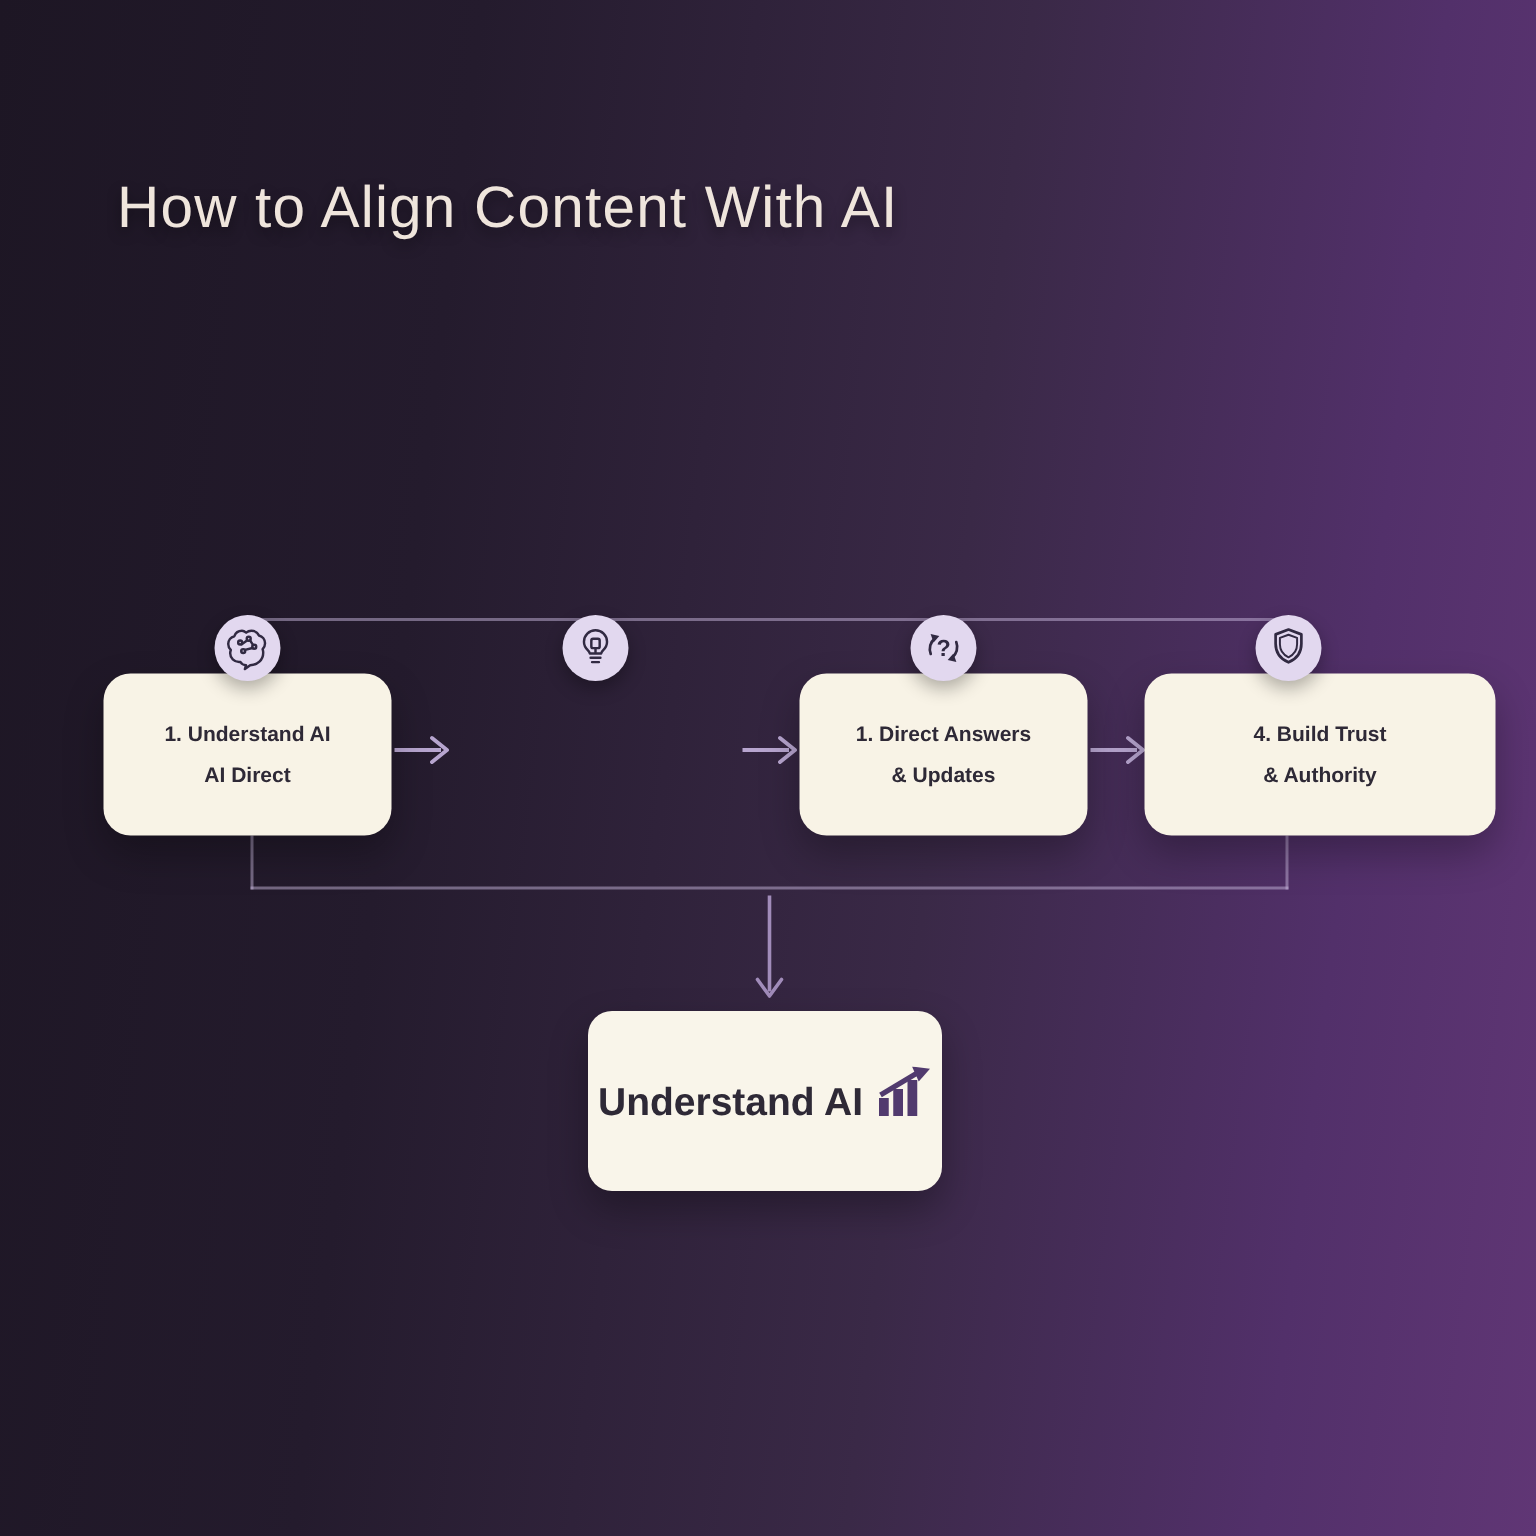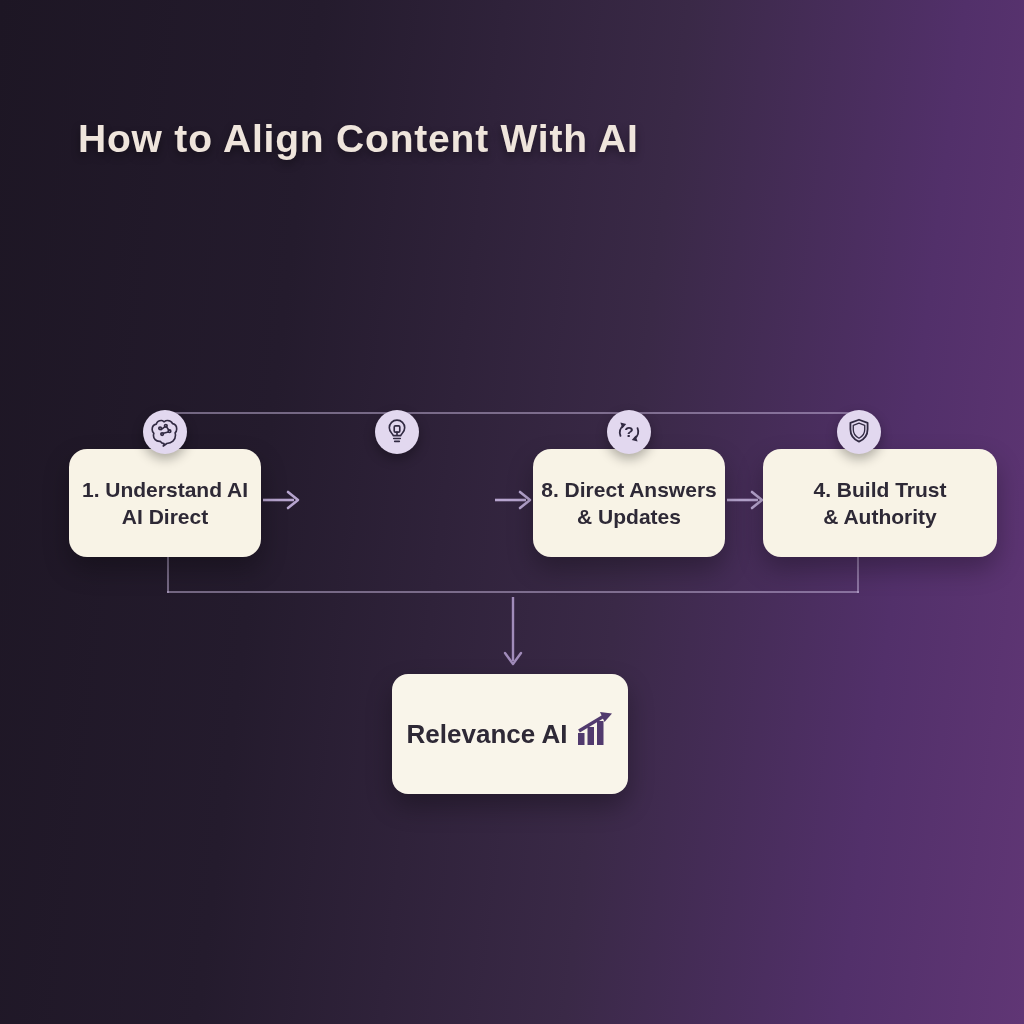--- a/index.html
+++ b/index.html
@@ -6,39 +6,39 @@
   body{
     width:1024px;height:1024px;overflow:hidden;
     font-family:"Liberation Sans",sans-serif;
     background:linear-gradient(97deg,#1d1624 0%,#241b2d 28%,#3a2947 60%,#52306a 84%,#603675 100%);
   }
   .canvas{position:relative;width:1024px;height:1024px;}
 
   
   .title{
     position:absolute;left:78px;top:112px;
-    font-size:39px;font-weight:bold;line-height:53px;letter-spacing:.8px;
+    font-size:39px;font-weight:normal;line-height:53px;letter-spacing:.8px;
     color:#efe5dc;text-shadow:0 4px 9px rgba(0,0,0,.38);
   }
 
   
   .line{position:absolute;background:rgba(205,188,226,.48);}
   .line.h{height:2px;}
   .line.v{width:2px;}
 
   
   .card{
     position:absolute;top:449px;height:108px;width:192px;
     background:#f8f3e6;border-radius:18px;
     box-shadow:0 12px 26px rgba(0,0,0,.28);
     display:flex;flex-direction:column;align-items:center;justify-content:center;
     z-index:3;
   }
   .card .label{
-    font-size:21px;font-weight:bold;line-height:27px;color:#2e2936;text-align:center;
+    font-size:14px;font-weight:bold;line-height:27px;color:#2e2936;text-align:center;
   }
 
   
   .badge{
     position:absolute;top:410px;width:44px;height:44px;border-radius:50%;
     background:#e2d8ef;box-shadow:0 5px 12px rgba(0,0,0,.3);
     display:flex;align-items:center;justify-content:center;z-index:4;
   }
   .badge svg{display:block;}
 
@@ -133,31 +133,31 @@
         <path stroke-width="1.6" d="M22 11.2l7 2.6v5.2c0 5.2-3 8.7-7 10.6-4-1.9-7-5.4-7-10.6v-5.2l7-2.6z"></path>
       </svg>
     </span>
   </div>
 
   <div class="card" style="left:69px;">
     <div class="label">1. Understand AI</div>
     <div class="label">AI Direct</div>
   </div>
   <div class="card" style="left:533px;">
-    <div class="label">8. Direct Answers</div>
+    <div class="label">1. Direct Answers</div>
     <div class="label">&amp; Updates</div>
   </div>
   <div class="card" style="left:763px;width:234px;">
     <div class="label">4. Build Trust</div>
     <div class="label">&amp; Authority</div>
   </div>
 
   <div class="result-card">
     <div class="result-line1">
-      <span class="rtext">Relevance AI</span>
+      <span class="rtext">Understand AI</span>
       <span class="chart-glyph">
         <svg width="38" height="33" viewBox="0 0 38 33">
           <rect x="3" y="21" width="6.5" height="12" fill="#513a6e"></rect>
           <rect x="12.5" y="15" width="6.5" height="18" fill="#513a6e"></rect>
           <rect x="22" y="9" width="6.5" height="24" fill="#513a6e"></rect>
           <line x1="4" y1="19" x2="29" y2="4" stroke="#513a6e" stroke-width="3.4"></line>
           <path d="M25 0 L37 1.5 L29.5 10 Z" fill="#513a6e"></path>
         </svg>
       </span>
     </div>

